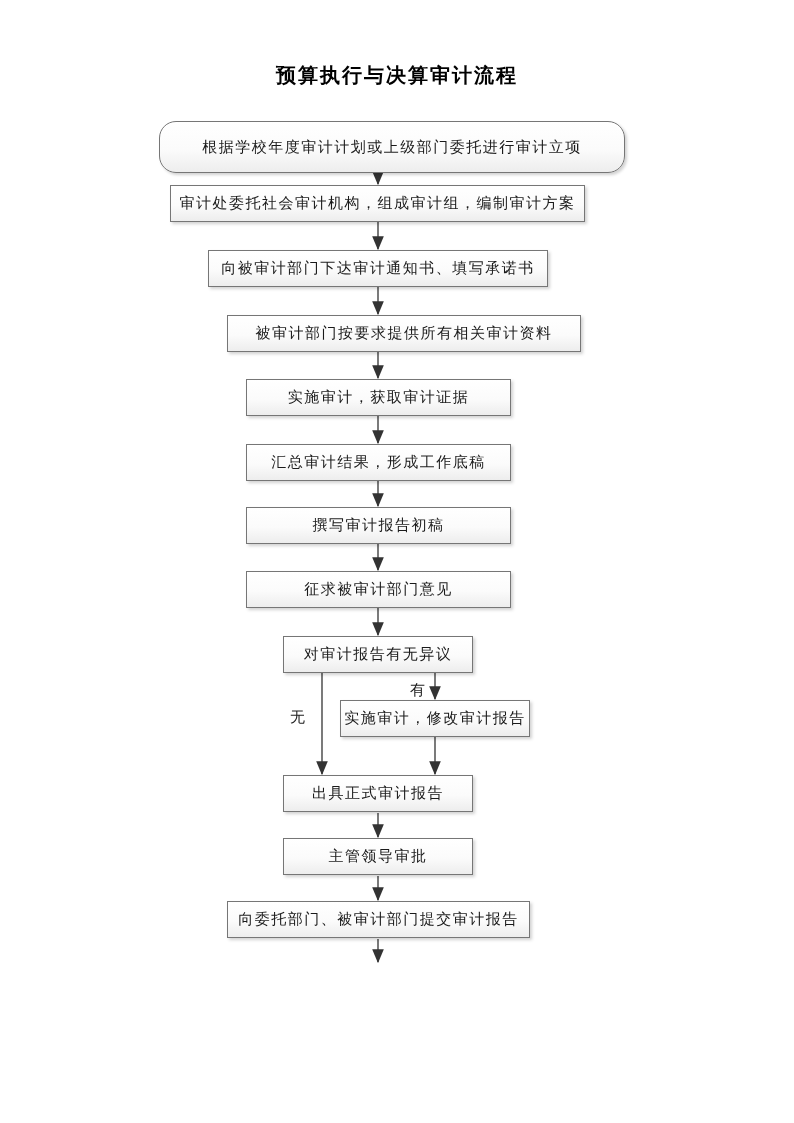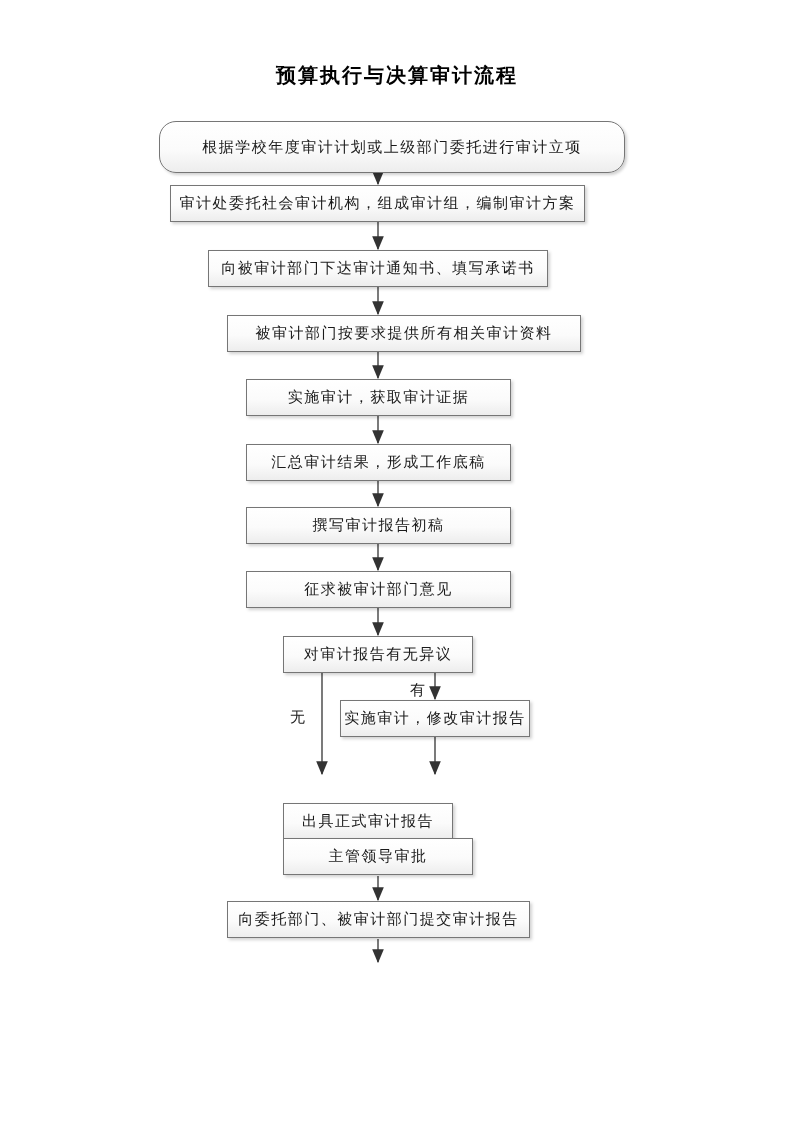--- a/index.html
+++ b/index.html
@@ -96,20 +96,20 @@
   <div class="node" style="left:246px; top:571px; width:265px; height:37px;">征求被审计部门意见</div>
 
   <div class="node" style="left:283px; top:636px; width:190px; height:37px;">对审计报告有无异议</div>
 
   <div class="edge-label" style="left:290px; top:708px;">无</div>
 
   <div class="edge-label" style="left:410px; top:681px;">有</div>
 
   <div class="node" style="left:340px; top:700px; width:190px; height:37px;">实施审计，修改审计报告</div>
 
-  <div class="node" style="left:283px; top:775px; width:170px; height:37px;margin-top:28px;">出具正式审计报告</div>
+  <div class="node" style="left:283px; top:775px; width:190px; height:37px;">出具正式审计报告</div>
 
   <div class="node" style="left:283px; top:838px; width:190px; height:37px;">主管领导审批</div>
 
   <div class="node" style="left:227px; top:901px; width:303px; height:37px;">向委托部门、被审计部门提交审计报告</div>
 
 
 </div>
 
 </body></html>

